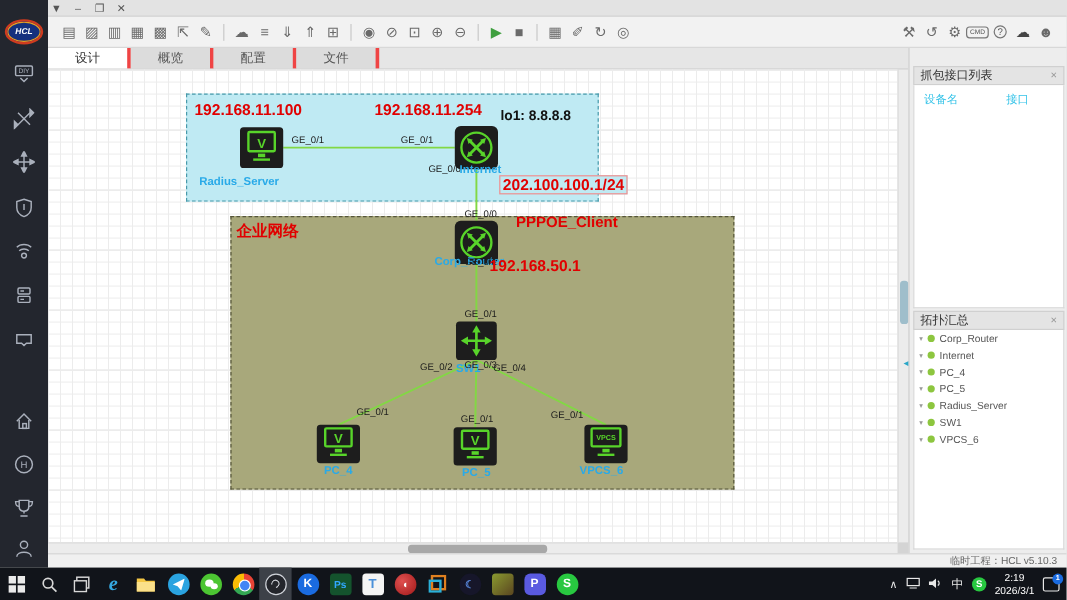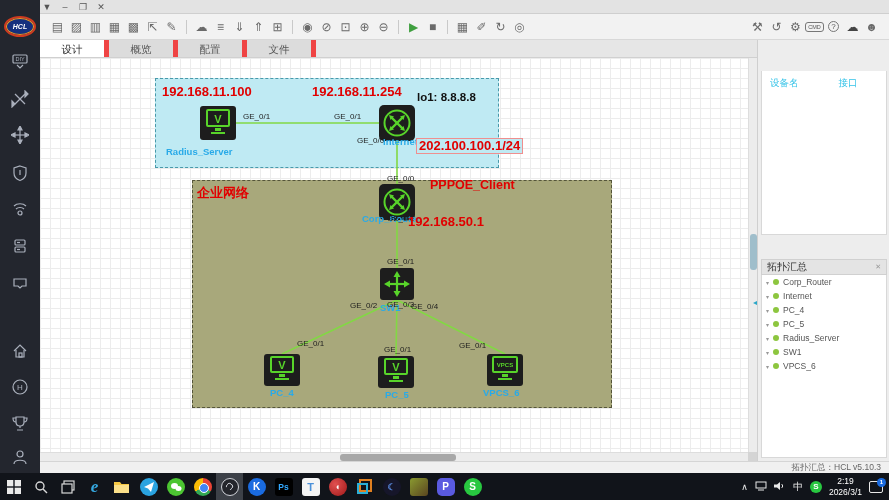--- a/index.html
+++ b/index.html
@@ -15,21 +15,21 @@
   
   #toolbar { position:absolute; left:40px; top:14px; width:849px; height:26px; background:#f2f2f2; border-bottom:1px solid #d8d8d8; display:flex; align-items:center; padding:0 8px; }
   .tico { width:19px; height:18px; display:inline-flex; align-items:center; justify-content:center; font-size:12px; color:#6a6a6a; }
   .tsep { width:1px; height:14px; background:#c9c9c9; margin:0 5px; }
   #toolbar .spacer { flex:1; }
   .cmdbadge { font-size:5.5px; border:1px solid #777; border-radius:3px; padding:1px 2px; color:#555; }
   .helpdot { width:11px; height:11px; border:1px solid #777; border-radius:50%; font-size:8px; color:#555; display:inline-flex; align-items:center; justify-content:center; }
 
   
   #tabrow { position:absolute; left:40px; top:40px; width:717px; height:18px; background:#e6e6e6; border-bottom:1px solid #d0d0d0; display:flex; }
-  .tab { width:69px; text-align:center; font-size:10.5px; color:#555; line-height:18px; background:#dcdcdc; border-right:5px solid #ef4444; }
+  .tab { width:69px; text-align:center; font-size:10.5px; color:#555; line-height:18px; background:#dcdcdc; border-right:3px solid #ef4444; }
   .tab.active { background:#fff; color:#333; }
 
   
   #sidebar { position:absolute; left:0; top:0; width:40px; height:473px; background:#23262e; }
   #logo { position:absolute; left:4px; top:16px; width:32px; height:21px; border-radius:50%; background:#15307e; border:2px solid #cf3b1f; display:flex; align-items:center; justify-content:center; color:#fff; font-size:7px; font-weight:bold; font-style:italic; box-shadow:0 0 0 1px #e8a020 inset; }
   .sico { position:absolute; left:11px; width:18px; height:18px; color:#aab0bc; }
   .sico svg { width:18px; height:18px; stroke:#aab0bc; fill:none; stroke-width:1.2; }
 
   
   #canvas { position:absolute; left:40px; top:58px; width:708px; height:394px; background:#fff;
@@ -300,21 +300,21 @@
     </div>
 
     <span class="lbl red" style="left:122px;top:27px">192.168.11.100</span>
     <span class="lbl red" style="left:272px;top:27px">192.168.11.254</span>
     <span class="lbl blk" style="left:377px;top:33px">lo1: 8.8.8.8</span>
     <span class="lbl port" style="left:203px;top:55px">GE_0/1</span>
     <span class="lbl port" style="left:294px;top:55px">GE_0/1</span>
     <span class="lbl blue" style="left:126px;top:89px">Radius_Server</span>
     <span class="lbl port" style="left:317px;top:79px">GE_0/0</span>
     <span class="lbl blue" style="left:343px;top:79px">Internet</span>
-    <span class="lbl red selbox" style="left:376px;top:80px">202.100.100.1/24</span>
+    <span class="lbl red selbox" style="left:376px;top:88px">202.100.100.1/24</span>
 
     <span class="lbl red" style="left:157px;top:128px">企业网络</span>
     <span class="lbl port" style="left:347px;top:117px">GE_0/0</span>
     <span class="lbl red" style="left:390px;top:121px;font-size:12.5px">PPPOE_Client</span>
     <span class="lbl blue" style="left:322px;top:156px">Corp_Router</span>
     <span class="lbl port" style="left:347px;top:157px">GE_0/1</span>
     <span class="lbl red" style="left:368px;top:157px">192.168.50.1</span>
 
     <span class="lbl port" style="left:347px;top:200px">GE_0/1</span>
     <span class="lbl port" style="left:310px;top:244px">GE_0/2</span>
@@ -332,21 +332,25 @@
 
   <div id="vscroll">
       <div id="vthumb"></div>
     </div>
   <div id="hscroll">
       <div id="hthumb"></div>
     </div>
 
   <div id="rpanel">
     <span id="panel-collapse">◂</span>
-    <div class="pbody" style="top:31px;height:164px">
+    <div class="phead" style="top:15px">
+      <span>抓包接口列表</span>
+      <span class="px">✕</span>
+    </div>
+    <div class="pbody" style="top:31px;height:186px">
       <div class="cols">
         <span>设备名</span>
         <span>接口</span>
       </div>
     </div>
     <div class="phead" style="top:219px">
       <span>拓扑汇总</span>
       <span class="px">✕</span>
     </div>
     <div class="pbody" style="top:235px;height:183px">
@@ -383,21 +387,21 @@
       <div class="titem">
           <span class="tw">▾</span>
           <span class="dot"></span>
           <span>VPCS_6</span>
         </div>
     </div>
   </div>
 
   <div id="statusbar">
     <span class="spacer"></span>
-    <span>拓扑汇总：HCL v5.10.3</span>
+    <span>临时工程：HCL v5.10.3</span>
   </div>
 
   <div id="taskbar">
     <span class="tbico">
         <svg width="14" height="14" viewBox="0 0 14 14">
           <g fill="#eaeaea">
             <rect x="0" y="0" width="6.3" height="6.3"></rect>
             <rect x="7.7" y="0" width="6.3" height="6.3"></rect>
             <rect x="0" y="7.7" width="6.3" height="6.3"></rect>
             <rect x="7.7" y="7.7" width="6.3" height="6.3"></rect>
@@ -445,21 +449,21 @@
       </span>
     <span class="tbico active">
         <span class="appico circ" style="background:#23252b;border:1.5px solid #cfd2d8">
           <span style="width:7px;height:7px;border-radius:50%;border:1.5px solid #cfd2d8;border-bottom-color:transparent;transform:rotate(35deg)"></span>
         </span>
       </span>
     <span class="tbico">
         <span class="appico circ" style="background:#1a6be0;color:#fff;font-size:10px">K</span>
       </span>
     <span class="tbico">
-        <span class="appico" style="background:#000000;color:#31a8ff;font-size:8.5px">Ps</span>
+        <span class="appico" style="background:#14532d;color:#31a8ff;font-size:8.5px">Ps</span>
       </span>
     <span class="tbico">
         <span class="appico" style="background:#f4f4f4;color:#4a90d9;font-size:11px">T</span>
       </span>
     <span class="tbico">
         <span class="appico circ" style="background:radial-gradient(circle at 35% 35%, #e05050, #a01818);color:#fff;font-size:9px">◖</span>
       </span>
     <span class="tbico">
         <svg width="15" height="15" viewBox="0 0 15 15" fill="none">
           <rect x="3" y="1" width="11" height="11" stroke="#e08020" stroke-width="2"></rect>

